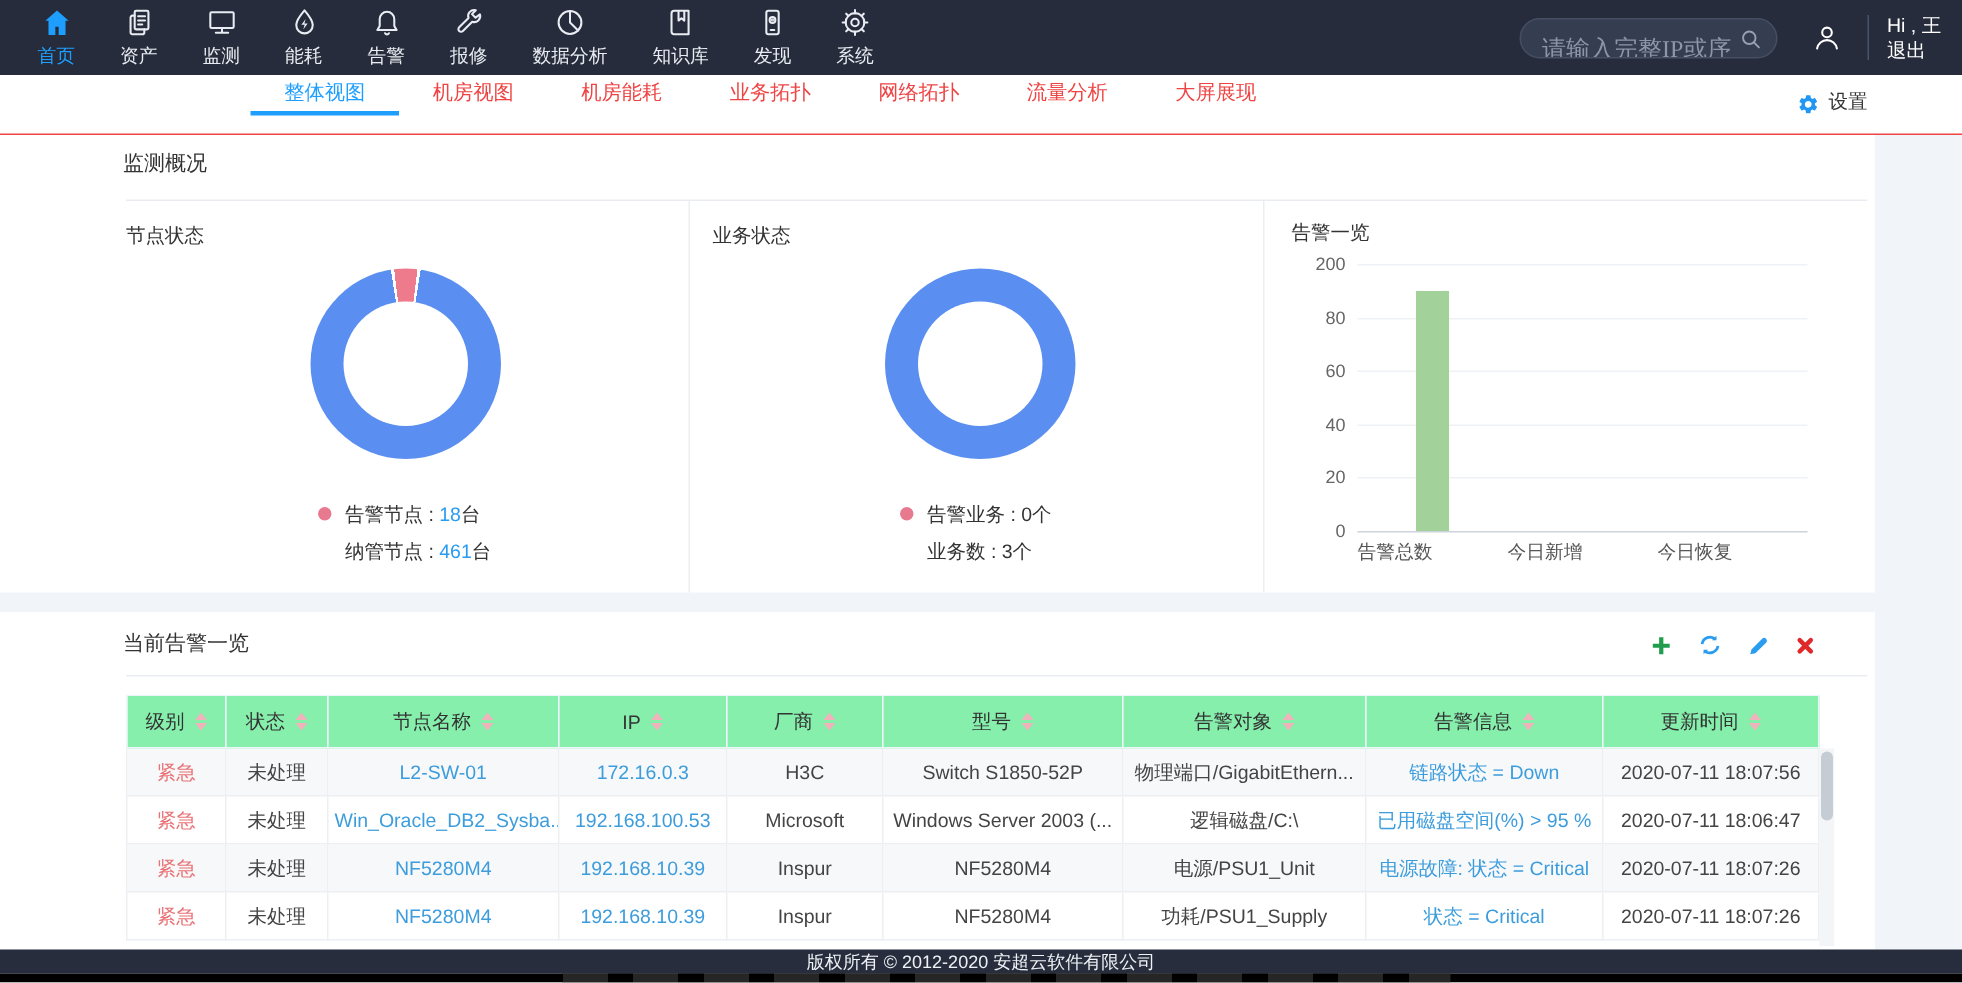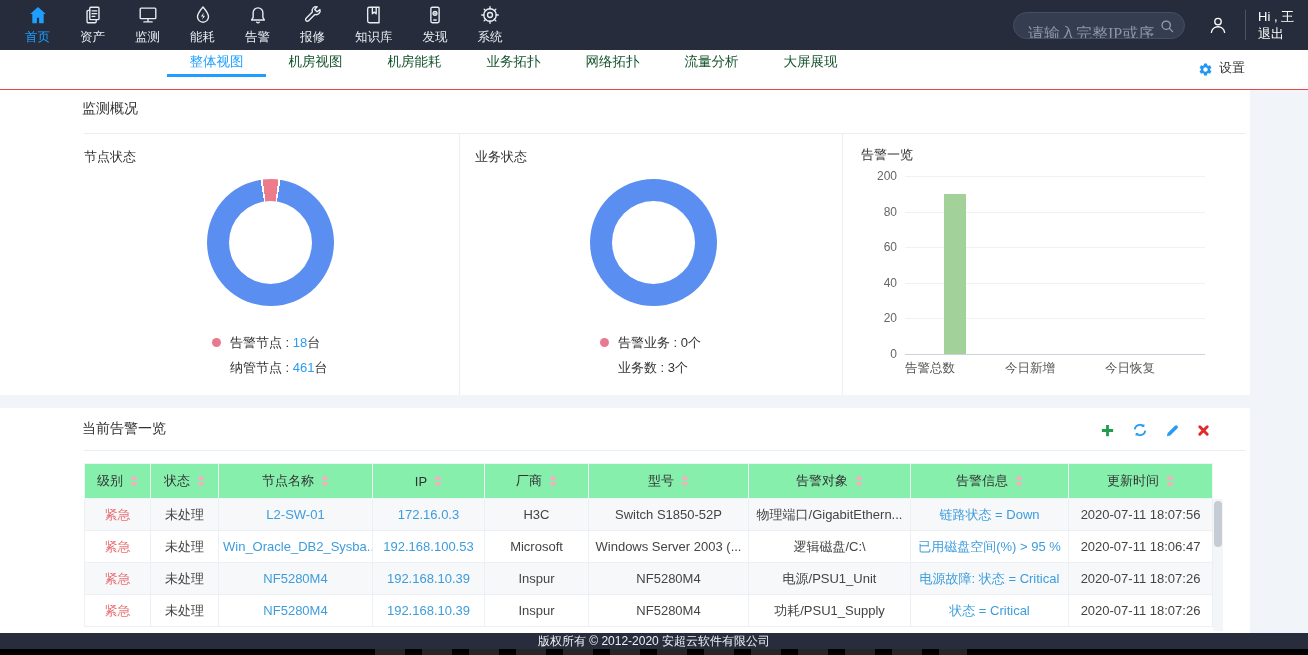--- a/index.html
+++ b/index.html
@@ -24,21 +24,21 @@
   .searchbox input { position:absolute; inset:0; background:transparent; border:none; outline:none; color:#d7dce6; font-size:16px; padding:17px 30px 0 14px; font-family:Liberation Serif, serif; }
   .searchbox input::placeholder { color:#8d96a8; }
   .search-ic { position:absolute; right:9px; top:5px; color:#98a1b3; display:flex; }
   .person { color:#fff; margin:0 16px 0 22px; cursor:pointer; display:flex; }
   .vdiv { width:1px; height:30px; background:#49536a; margin-right:12px; }
   .user-text { color:#fff; font-size:13px; line-height:17px; width:46px; white-space:nowrap; }
   .user-text .logout { cursor:pointer; }
   
   .tabbar { position:absolute; top:50px; left:0; width:1308px; height:40px; background:#fff; border-bottom:1px solid #ef4444; display:flex; z-index:4; }
   .tabs { display:flex; margin-left:167px; }
-  .tab { width:99px; height:27px; line-height:24px; text-align:center; font-size:13.5px; color:#14532d; cursor:pointer; border-bottom:3px solid transparent; }
+  .tab { width:99px; height:27px; line-height:24px; text-align:center; font-size:13.5px; color:#ef4444; cursor:pointer; border-bottom:3px solid transparent; }
   .tab.active { color:#1e9fff; border-bottom-color:#1e9fff; }
   .tab-settings { position:absolute; right:63px; top:0; height:27px; display:flex; align-items:flex-end; gap:6px; font-size:13px; color:#333; cursor:pointer; }
   .tab-settings .gear { color:#2196f3; display:flex; }
   
   .main { position:absolute; top:78px; left:0; width:1250px; height:555px; }
   .panel { position:absolute; left:0; width:1250px; background:#fff; }
   .panel-overview { top:0; height:317px; }
   .panel-alarms { top:330px; height:225px; }
   .panel-title { position:absolute; left:82px; font-size:14px; color:#333; }
   .panel-overview .panel-title { top:22px; }
@@ -151,20 +151,29 @@
         </span>
         <span class="nav-label">告警</span>
       </div>
       <div class="nav-item">
         <span class="nav-icon">
           <svg viewBox="0 0 24 24" width="22" height="22" fill="none" stroke="currentColor" stroke-width="1.5" stroke-linecap="round" stroke-linejoin="round">
             <path d="M19.6 6.1a4.3 4.3 0 0 1-5.6 5.3l-6.8 6.8a1.9 1.9 0 0 1-2.7-2.7l6.8-6.8a4.3 4.3 0 0 1 5.3-5.6L13.8 5.9l2.6 2.6z"></path>
           </svg>
         </span>
         <span class="nav-label">报修</span>
+      </div>
+      <div class="nav-item">
+        <span class="nav-icon">
+          <svg viewBox="0 0 24 24" width="22" height="22" fill="none" stroke="currentColor" stroke-width="1.5" stroke-linecap="round" stroke-linejoin="round">
+            <circle cx="12" cy="12" r="8.3"></circle>
+            <path d="M12 3.7V12l5.9 5.8"></path>
+          </svg>
+        </span>
+        <span class="nav-label">数据分析</span>
       </div>
       <div class="nav-item">
         <span class="nav-icon">
           <svg viewBox="0 0 24 24" width="22" height="22" fill="none" stroke="currentColor" stroke-width="1.5" stroke-linecap="round" stroke-linejoin="round">
             <path d="M7 3.5h10.5v17H7a1.9 1.9 0 0 1-1.9-1.9V5.4A1.9 1.9 0 0 1 7 3.5z"></path>
             <path d="M10.2 3.8v6.8l2.1-1.7 2.1 1.7V3.8"></path>
           </svg>
         </span>
         <span class="nav-label">知识库</span>
       </div>

